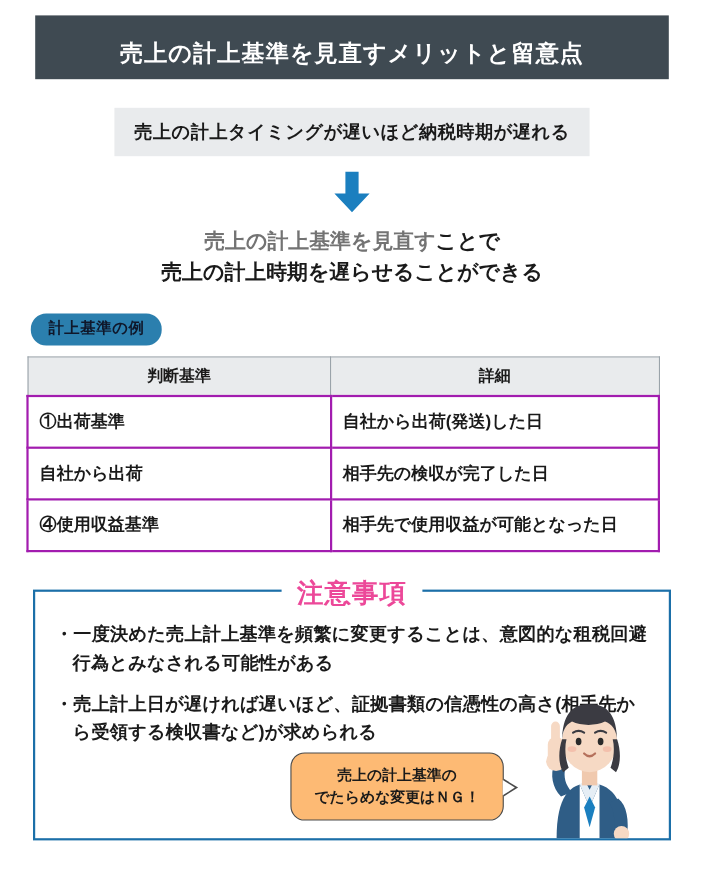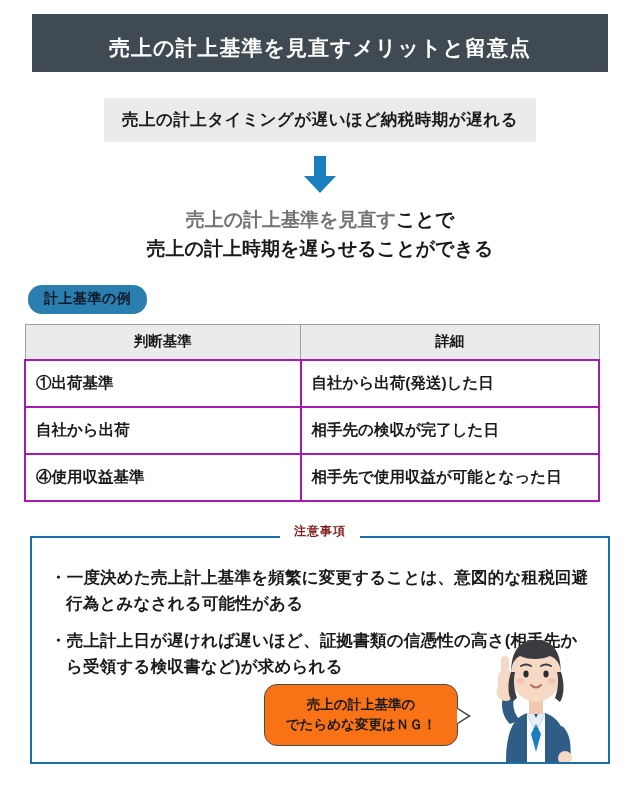--- a/index.html
+++ b/index.html
@@ -124,22 +124,22 @@
     padding: 26px 18px 10px 18px;
     min-height: 228px;
     box-sizing: border-box;
   }
   .notice-title {
     position: absolute;
     top: -15px;
     left: 50%;
     transform: translateX(-50%);
     background: #ffffff;
-    color: #7f1d1d;
-    font-size: 12px;
+    color: #ec4899;
+    font-size: 24px;
     font-weight: bold;
     padding: 0 14px;
     letter-spacing: 1px;
     white-space: nowrap;
   }
   .notice ul {
     list-style: none;
     margin: 0;
     padding: 0;
   }
@@ -157,21 +157,21 @@
   }
 
   
   .bubble {
     position: absolute;
     left: 232px;
     bottom: 16px;
     width: 168px;
     border: 1.5px solid #4a4a4a;
     border-radius: 13px;
-    background: #f97316;
+    background: #fdba74;
     padding: 10px 12px;
     font-size: 13.5px;
     font-weight: bold;
     line-height: 1.5;
     text-align: center;
   }
   .bubble:after {
     content: "";
     position: absolute;
     right: -11px;

